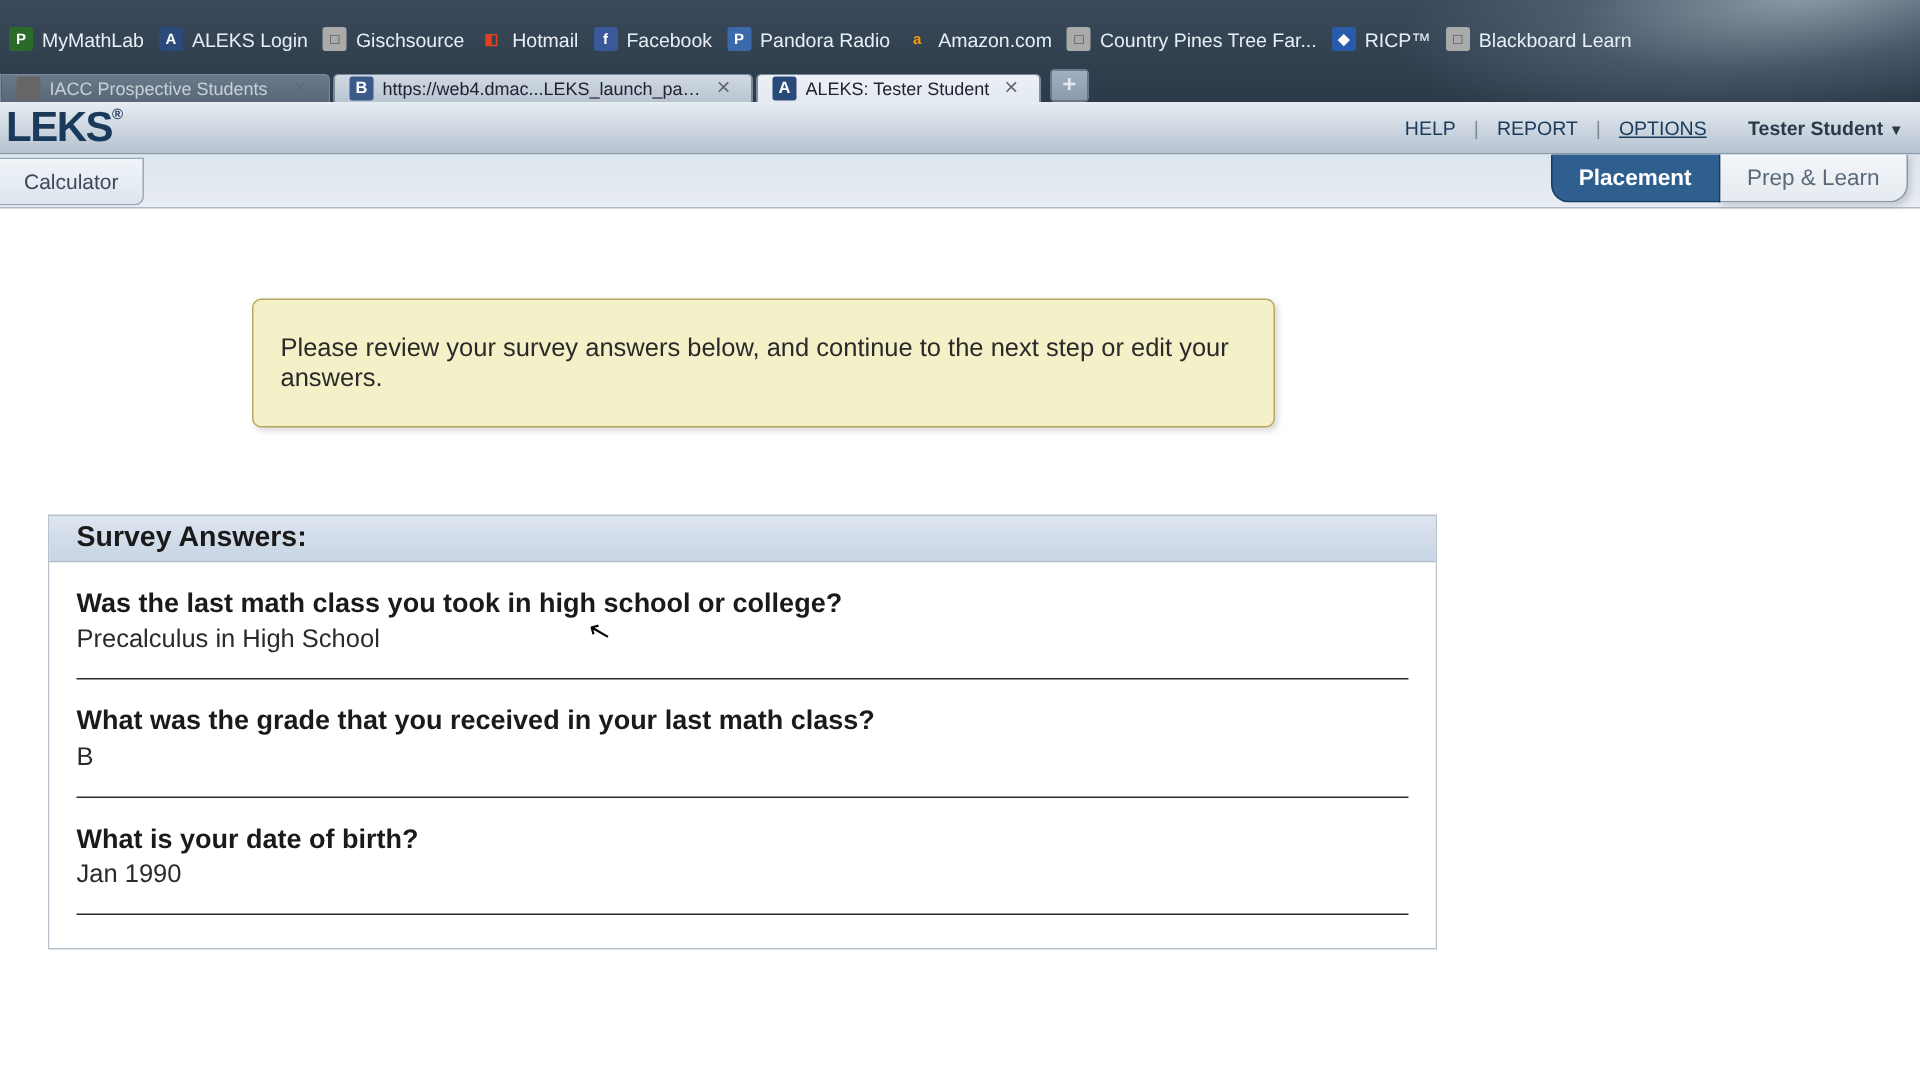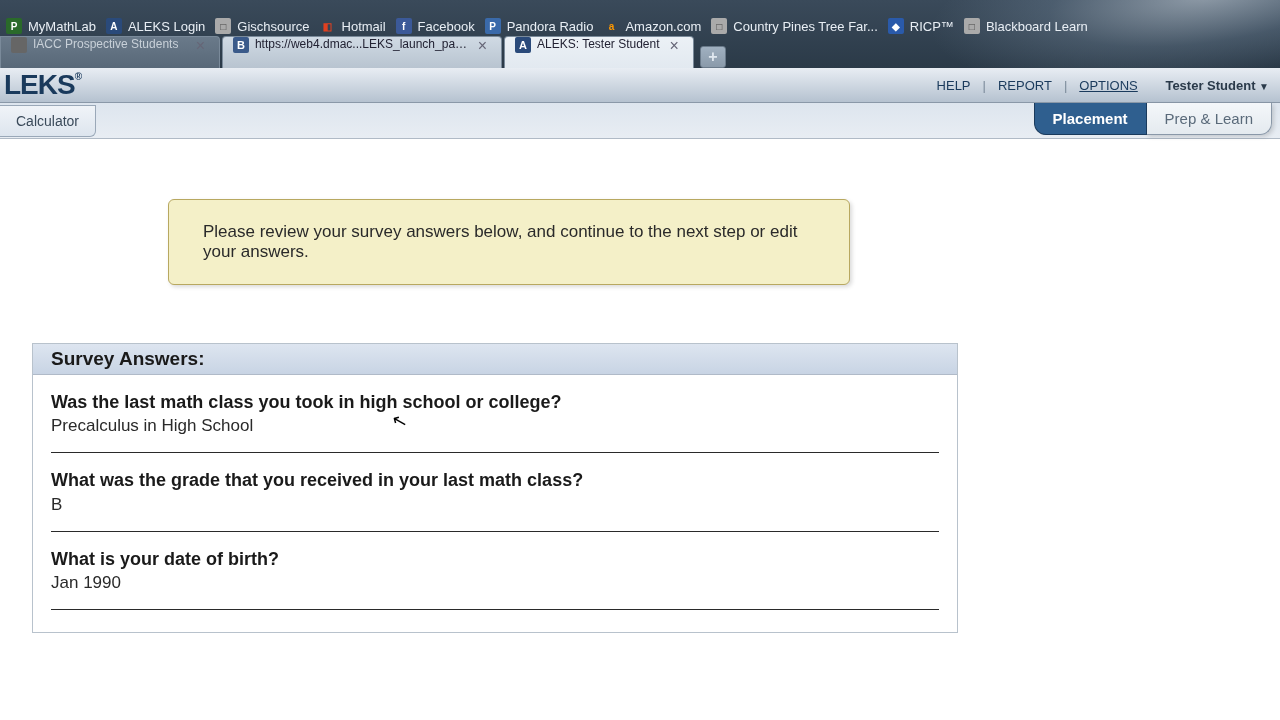--- a/index.html
+++ b/index.html
@@ -7,21 +7,21 @@
     
     
     .browser-chrome { height: 68px; background: linear-gradient(180deg, #3a4a5a 0%, #2b3a48 100%); position: relative; overflow: hidden; }
     .persona-swoosh { position: absolute; right: -50px; top: -30px; width: 400px; height: 120px; background: radial-gradient(ellipse at 70% 30%, rgba(200,210,220,0.6) 0%, rgba(120,140,160,0.3) 40%, transparent 70%); transform: rotate(-8deg); }
     
     .bookmarks-bar { position: absolute; top: 14px; left: 0; right: 0; height: 24px; display: flex; align-items: center; gap: 10px; padding: 0 6px; font-size: 13px; color: #e8eef4; }
     .bookmark-item { display: flex; align-items: center; gap: 6px; white-space: nowrap; cursor: pointer; }
     .bm-icon { width: 16px; height: 16px; display: inline-flex; align-items: center; justify-content: center; font-size: 10px; font-weight: bold; border-radius: 2px; }
     
     .tabs-row { position: absolute; bottom: 0; left: 0; right: 0; height: 28px; display: flex; align-items: flex-end; padding-left: 0; }
-    .browser-tab { height: 32px; background: linear-gradient(180deg, #d0dae4 0%, #b8c4d0 100%); border: 1px solid #7a8a9a; border-bottom: none; border-radius: 4px 4px 0 0; padding: 0 10px; display: flex; gap: 6px; font-size: 12px; color: #223; margin-right: 2px; min-width: 180px; max-width: 280px; cursor: pointer; position: relative; }
+    .browser-tab { height: 19px; background: linear-gradient(180deg, #d0dae4 0%, #b8c4d0 100%); border: 1px solid #7a8a9a; border-bottom: none; border-radius: 4px 4px 0 0; padding: 0 10px; display: flex; align-items: center; gap: 6px; font-size: 12px; color: #223; margin-right: 2px; min-width: 180px; max-width: 280px; cursor: pointer; position: relative; }
     .browser-tab.active { background: linear-gradient(180deg, #ecf1f6 0%, #e2e9f0 100%); z-index: 2; }
     .browser-tab.inactive { background: linear-gradient(180deg, #6a7a8a 0%, #586878 100%); color: #c8d0d8; }
     .tab-icon { width: 16px; height: 16px; display: inline-flex; align-items: center; justify-content: center; font-weight: bold; font-size: 11px; border-radius: 2px; }
     .tab-close { margin-left: auto; font-size: 16px; color: #667; padding: 0 4px; }
     .new-tab-btn { width: 26px; height: 22px; background: linear-gradient(180deg, #a0b0c0, #8a9aaa); border: 1px solid #6a7a8a; border-radius: 3px; display: flex; align-items: center; justify-content: center; color: #e0e8f0; font-size: 16px; font-weight: bold; margin-left: 4px; cursor: pointer; }
     
     
     .app-header { height: 35px; background: linear-gradient(180deg, #e8edf3 0%, #b5c2d0 100%); border-bottom: 1px solid #8a98a8; display: flex; align-items: center; padding: 0 11px 0 0; position: relative; justify-content: space-between; }
     .logo-area { font-family: Arial, sans-serif; font-size: 28px; letter-spacing: -1px; font-weight: bold; color: #1a3a5c; padding-left: 4px; }
     .logo-area sup { font-size: 10px; vertical-align: top; position: relative; top: 2px; }
@@ -35,21 +35,21 @@
     
     .toolbar-row { height: 36px; background: linear-gradient(180deg, #dde5ee 0%, #e8edf3 100%); position: relative; border-bottom: 1px solid #b0bac6; }
     .calculator-btn { position: absolute; left: 0; top: 2px; height: 32px; padding: 0 16px; background: linear-gradient(180deg, #f0f4f8, #dde5ee); border: 1px solid #9aa8b8; border-left: none; border-radius: 0 0 6px 0; font-size: 14px; color: #3a4a5a; display: flex; align-items: center; cursor: pointer; }
     .app-tabs { position: absolute; right: 8px; top: 0; display: flex; height: 36px; align-items: flex-start; }
     .app-tab { height: 32px; padding: 0 18px; display: flex; align-items: center; font-size: 15px; border: 1px solid #8a98a8; border-top: none; margin-left: -1px; cursor: pointer; position: relative; }
     .app-tab.active { background: #2f5f8f; color: #fff; font-weight: bold; border-radius: 0 0 0 12px; border-color: #1a3a5c; z-index: 2; }
     .app-tab.inactive { background: linear-gradient(180deg, #f4f7fa, #e4eaef); color: #5a6a7a; border-radius: 0 0 12px 0; box-shadow: 2px 2px 4px rgba(0,0,0,0.15); }
     
     
     .content-area { padding: 60px 0 0 32px; }
-    .notice-box { width: 682px; margin-left: 136px; padding: 22px 34px; background: #f4f0c8; border: 1.5px solid #b8a860; border-radius: 6px; font-size: 17px; color: #2a2a2a; box-shadow: 2px 2px 4px rgba(0,0,0,0.15); }
+    .notice-box { width: 682px; margin-left: 136px; padding: 22px 18px; background: #f4f0c8; border: 1.5px solid #b8a860; border-radius: 6px; font-size: 17px; color: #2a2a2a; box-shadow: 2px 2px 4px rgba(0,0,0,0.15); }
     
     .survey-panel { margin-top: 58px; width: 926px; border: 1px solid #b8c2cc; }
     .survey-header { background: linear-gradient(180deg, #dde5f0 0%, #c8d4e4 100%); padding: 4px 18px; font-size: 19px; font-weight: bold; color: #1a1a1a; border-bottom: 1px solid #b0bac8; }
     .survey-body { background: #fff; padding: 0 18px; }
     .qa-block { padding: 16px 0; border-bottom: 1.5px solid #2a2a2a; }
     .qa-block:last-child { border-bottom: none; padding-bottom: 6px; }
     .question { font-size: 18px; font-weight: bold; color: #1a1a1a; line-height: 1.3; }
     .answer { font-size: 17px; color: #2a2a2a; margin-top: 2px; }
     
     .cursor-overlay { position: absolute; left: 392px; top: 410px; font-size: 18px; color: #000; pointer-events: none; transform: rotate(-15deg); }

